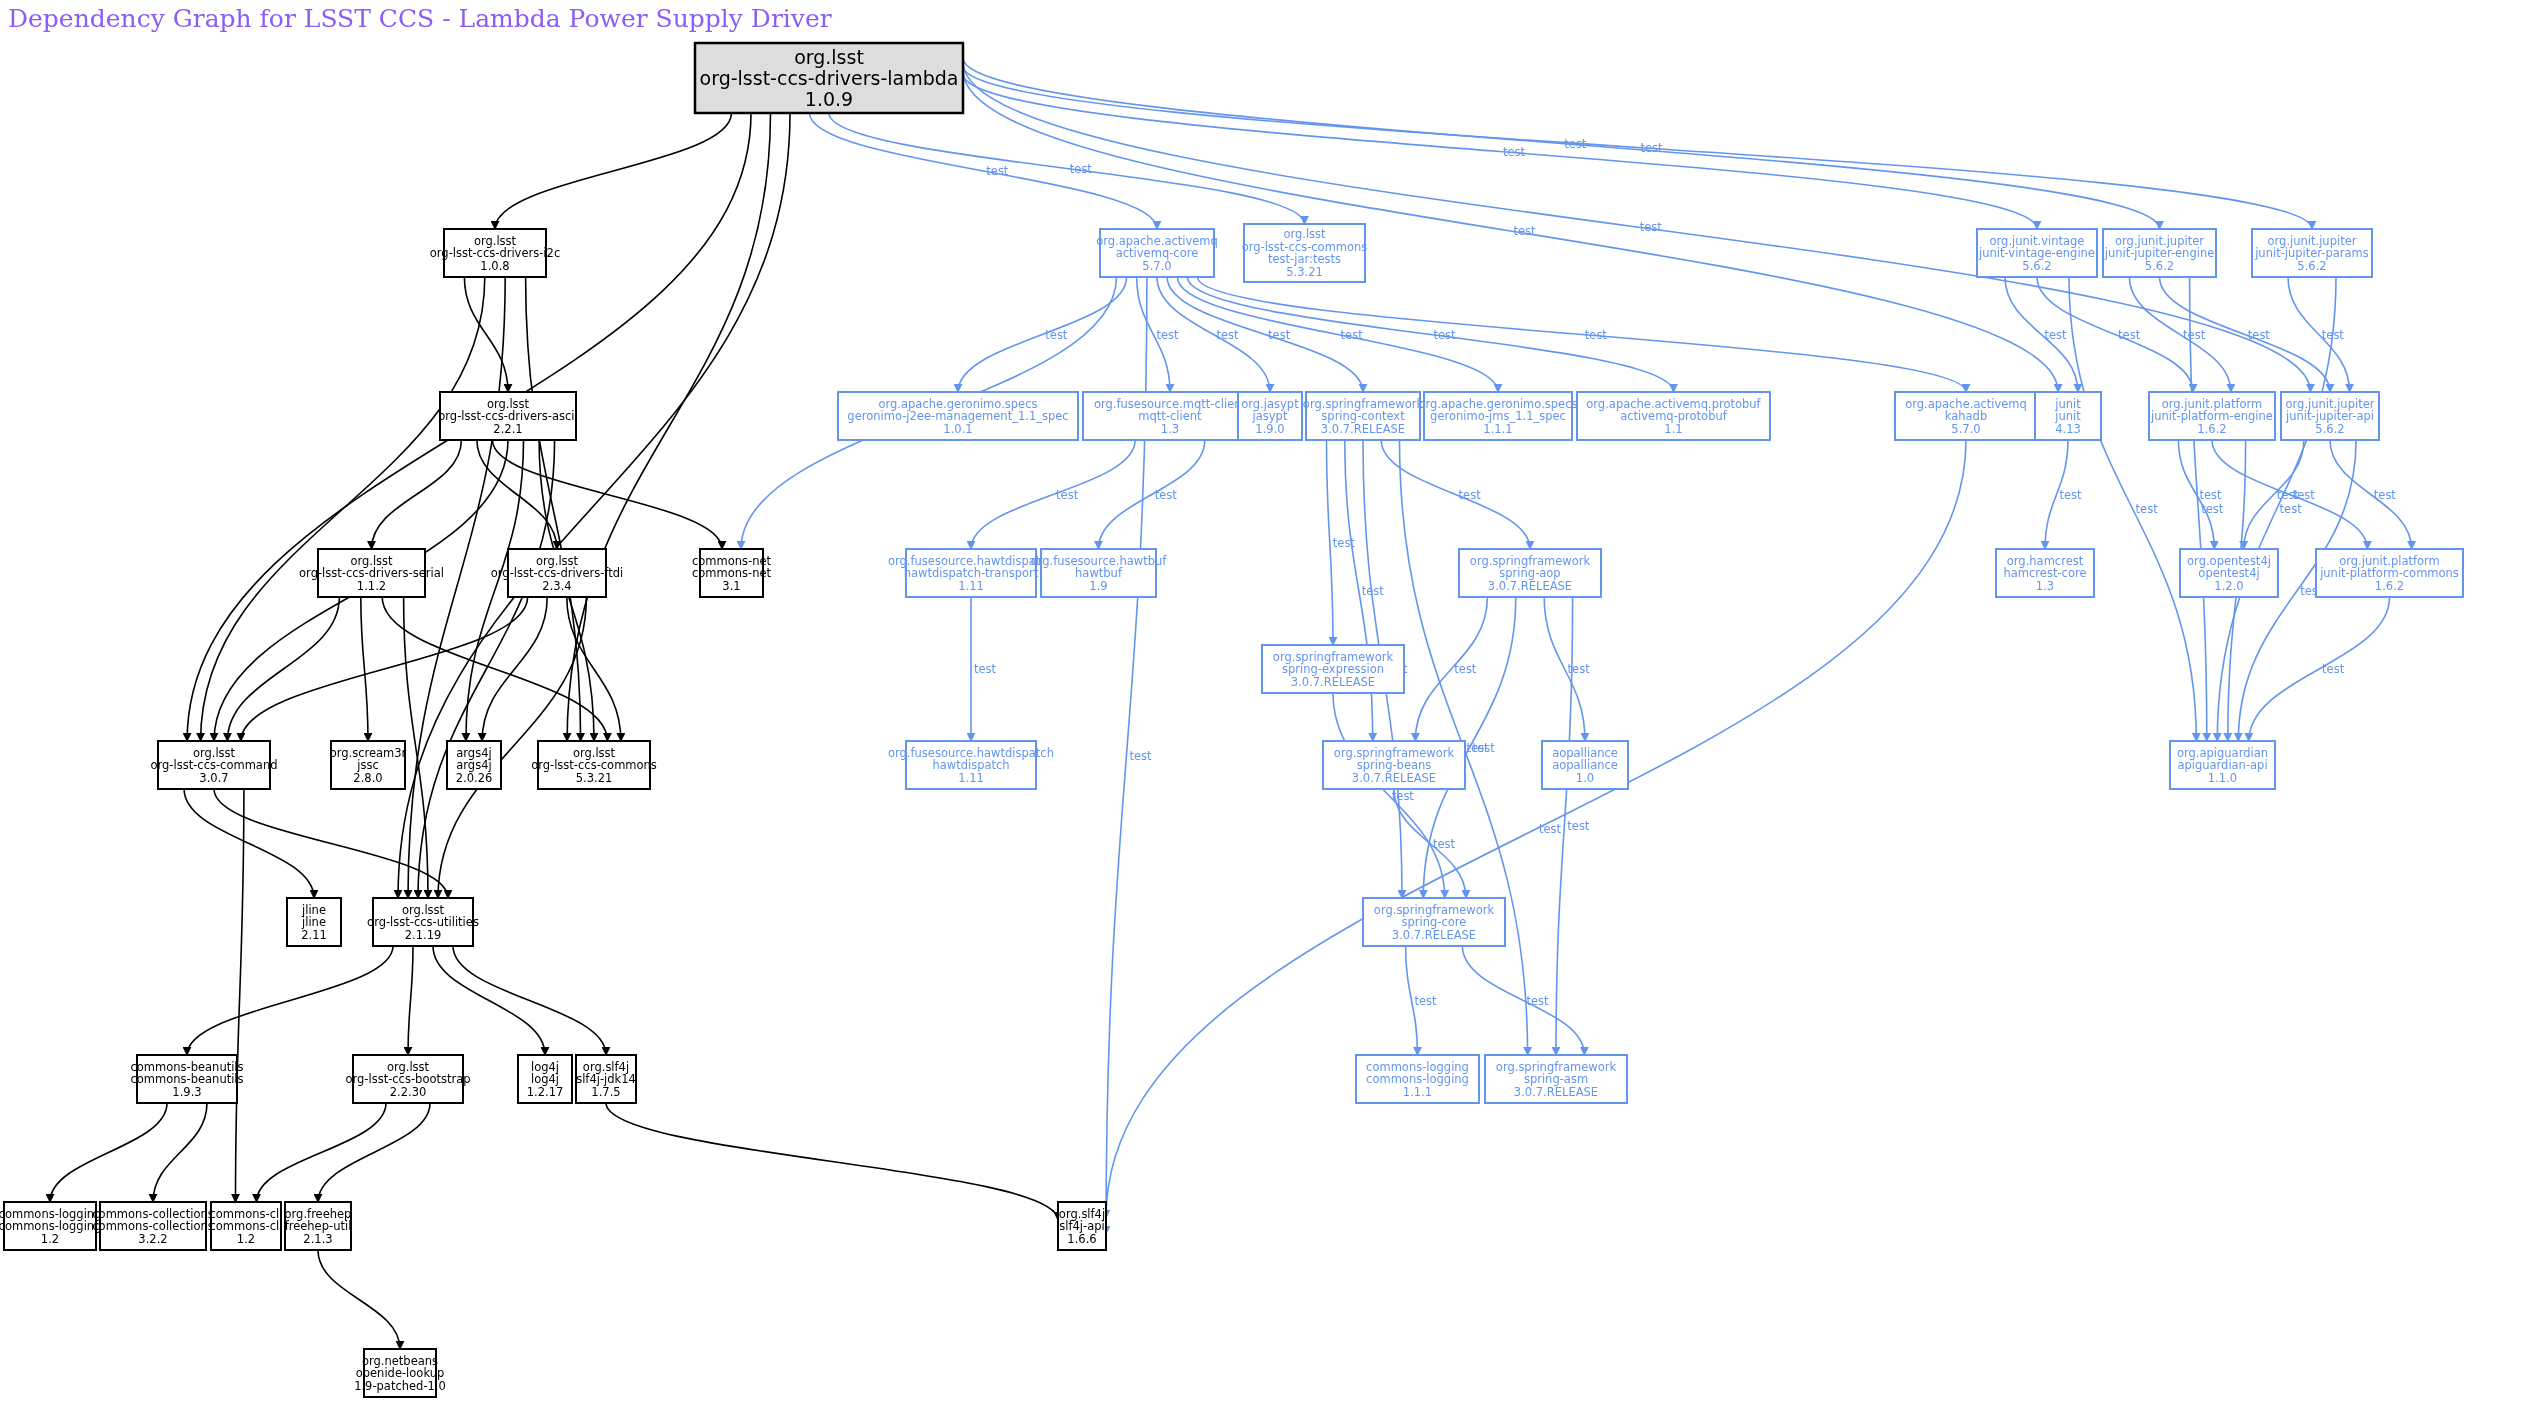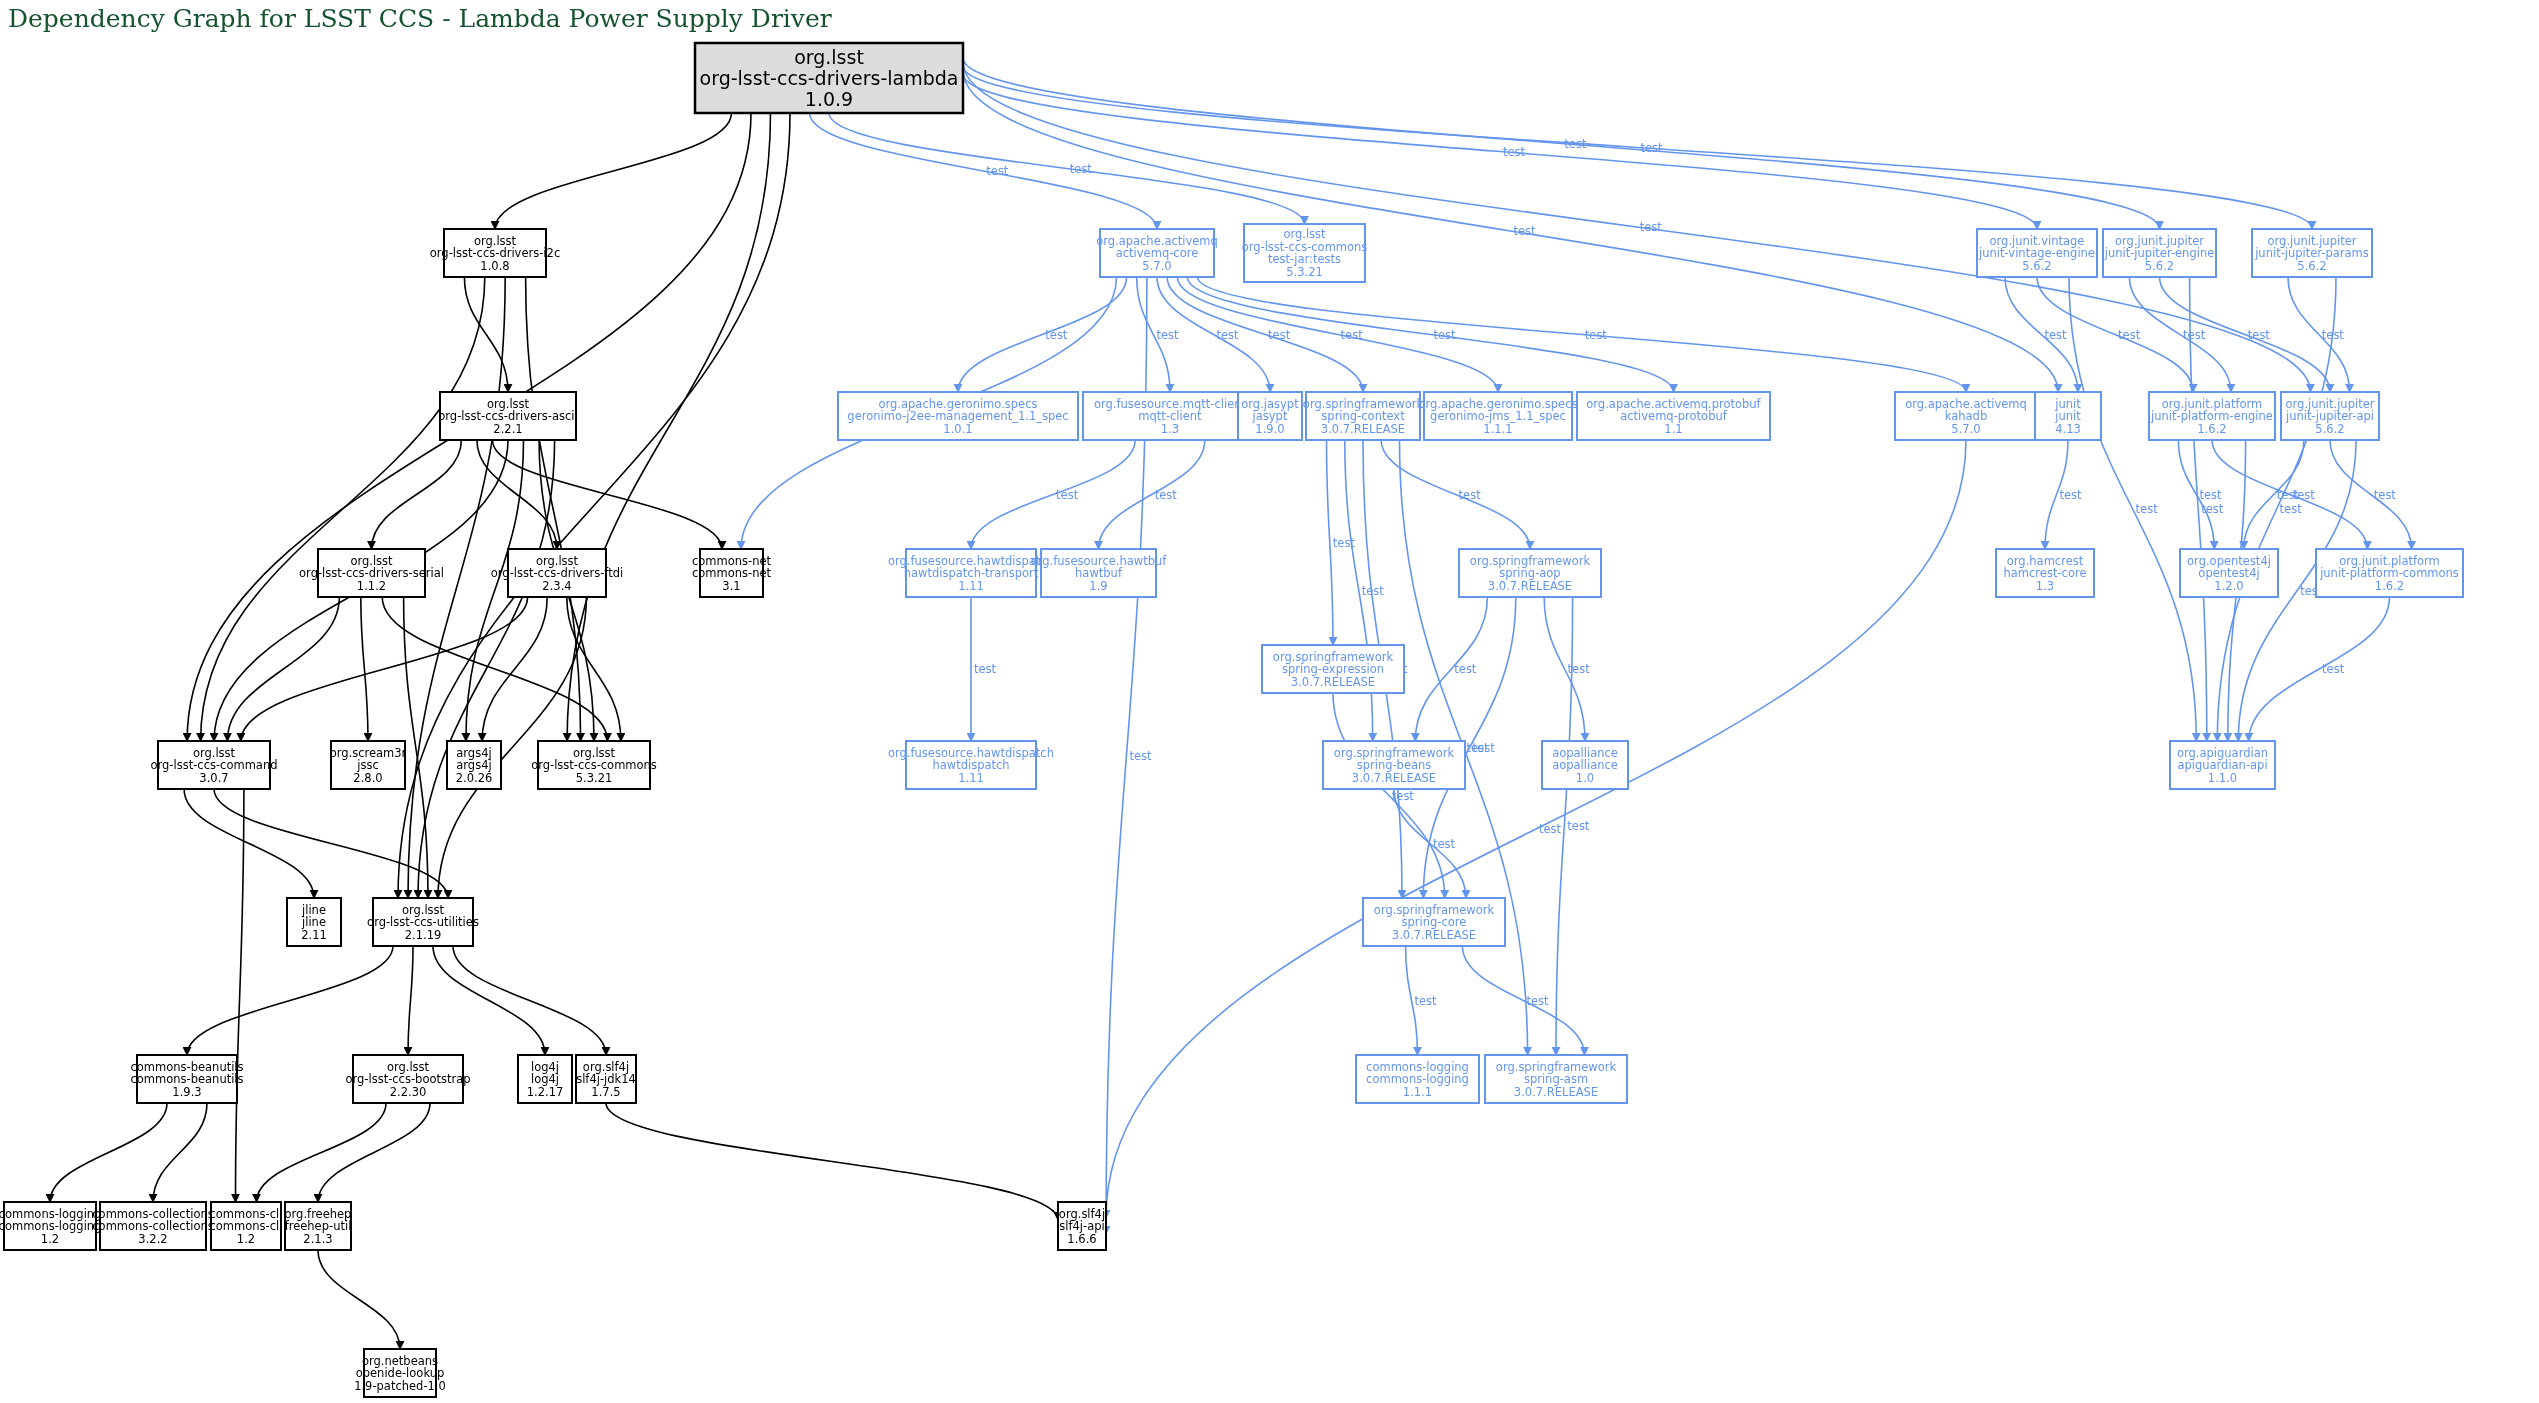--- a/index.html
+++ b/index.html
@@ -1,17 +1,17 @@
 <!DOCTYPE html>
 <html><head>
 <meta charset="utf-8">
 <style>
   html, body { margin: 0; padding: 0; background: #ffffff; }
   body { width: 2539px; height: 1403px; position: relative; overflow: hidden; font-family: "DejaVu Sans", sans-serif; }
-  #title { position: absolute; left: 8px; top: 4px; font-family: "DejaVu Serif", serif; font-size: 25px; color: #14532d; white-space: nowrap; }
+  #title { position: absolute; left: 8px; top: 4px; font-family: "DejaVu Serif", serif; font-size: 25px; color: #8b5cf6; white-space: nowrap; }
   svg#graph { position: absolute; left: 0; top: 0; }
   .node-rect-compile { fill: #ffffff; stroke: #000000; stroke-width: 2; }
   .node-rect-root { fill: #dddddd; stroke: #000000; stroke-width: 2.5; }
   .node-rect-test { fill: #ffffff; stroke: #6495ed; stroke-width: 2; }
   .node-text-compile { fill: #000000; font-family: "DejaVu Sans", sans-serif; font-size: 11.5px; text-anchor: middle; }
   .node-text-root { fill: #000000; font-family: "DejaVu Sans", sans-serif; font-size: 19px; text-anchor: middle; }
   .node-text-test { fill: #6495ed; font-family: "DejaVu Sans", sans-serif; font-size: 11.5px; text-anchor: middle; }
   .edge-compile { fill: none; stroke: #000000; stroke-width: 1.6; }
   .edge-test { fill: none; stroke: #6495ed; stroke-width: 1.6; }
   .edge-label { fill: #6495ed; font-family: "DejaVu Sans", sans-serif; font-size: 11.5px; }

